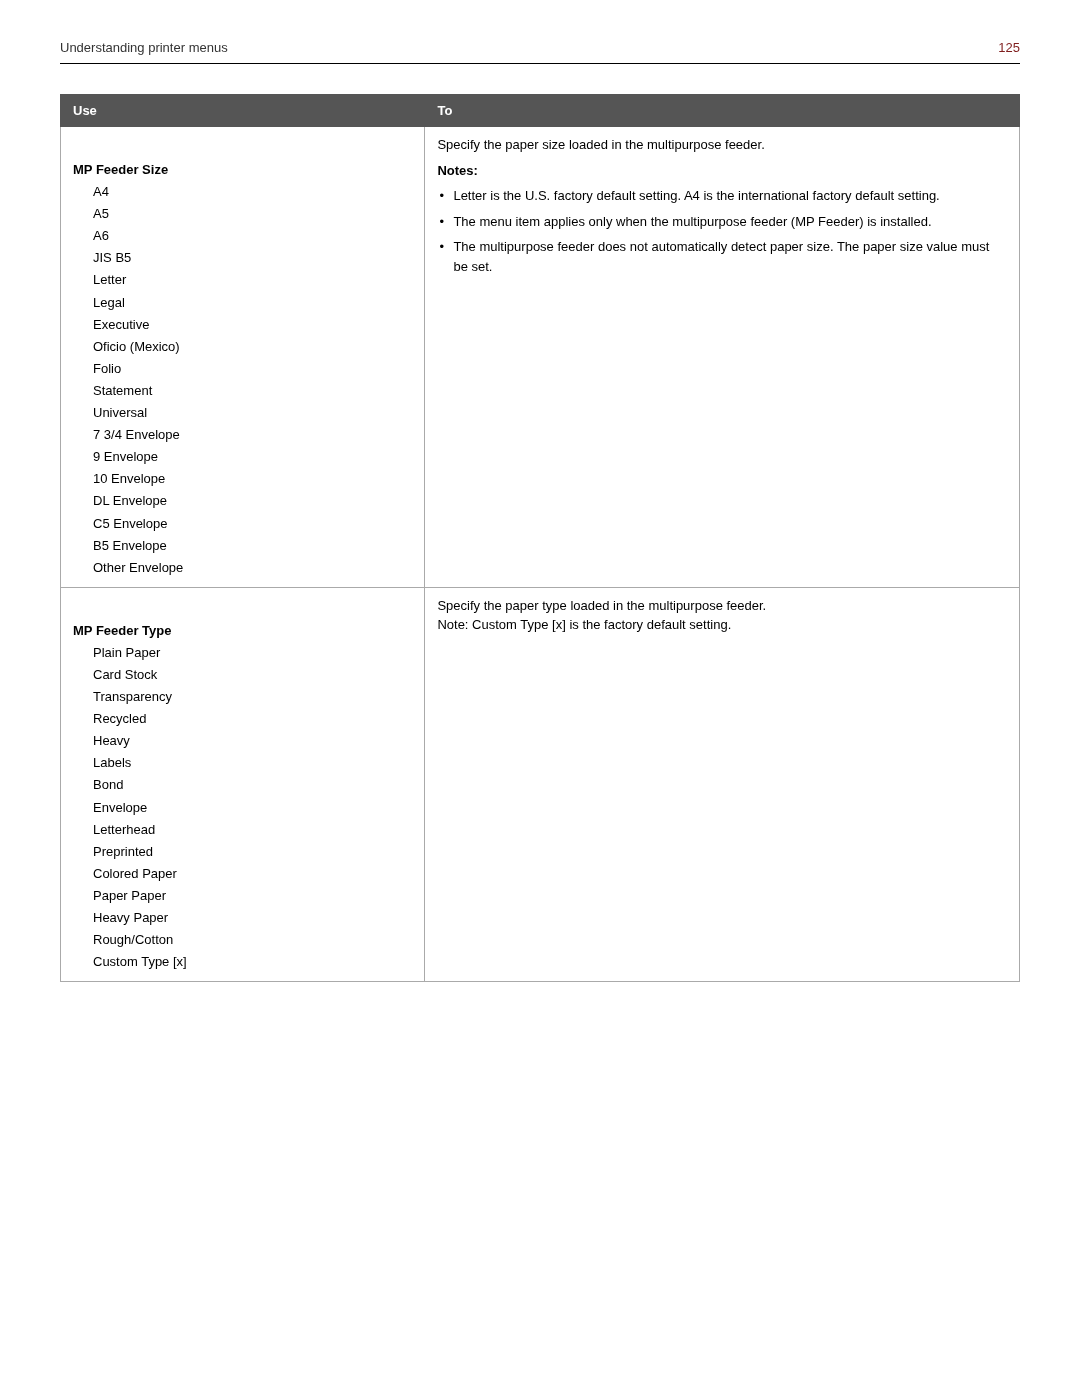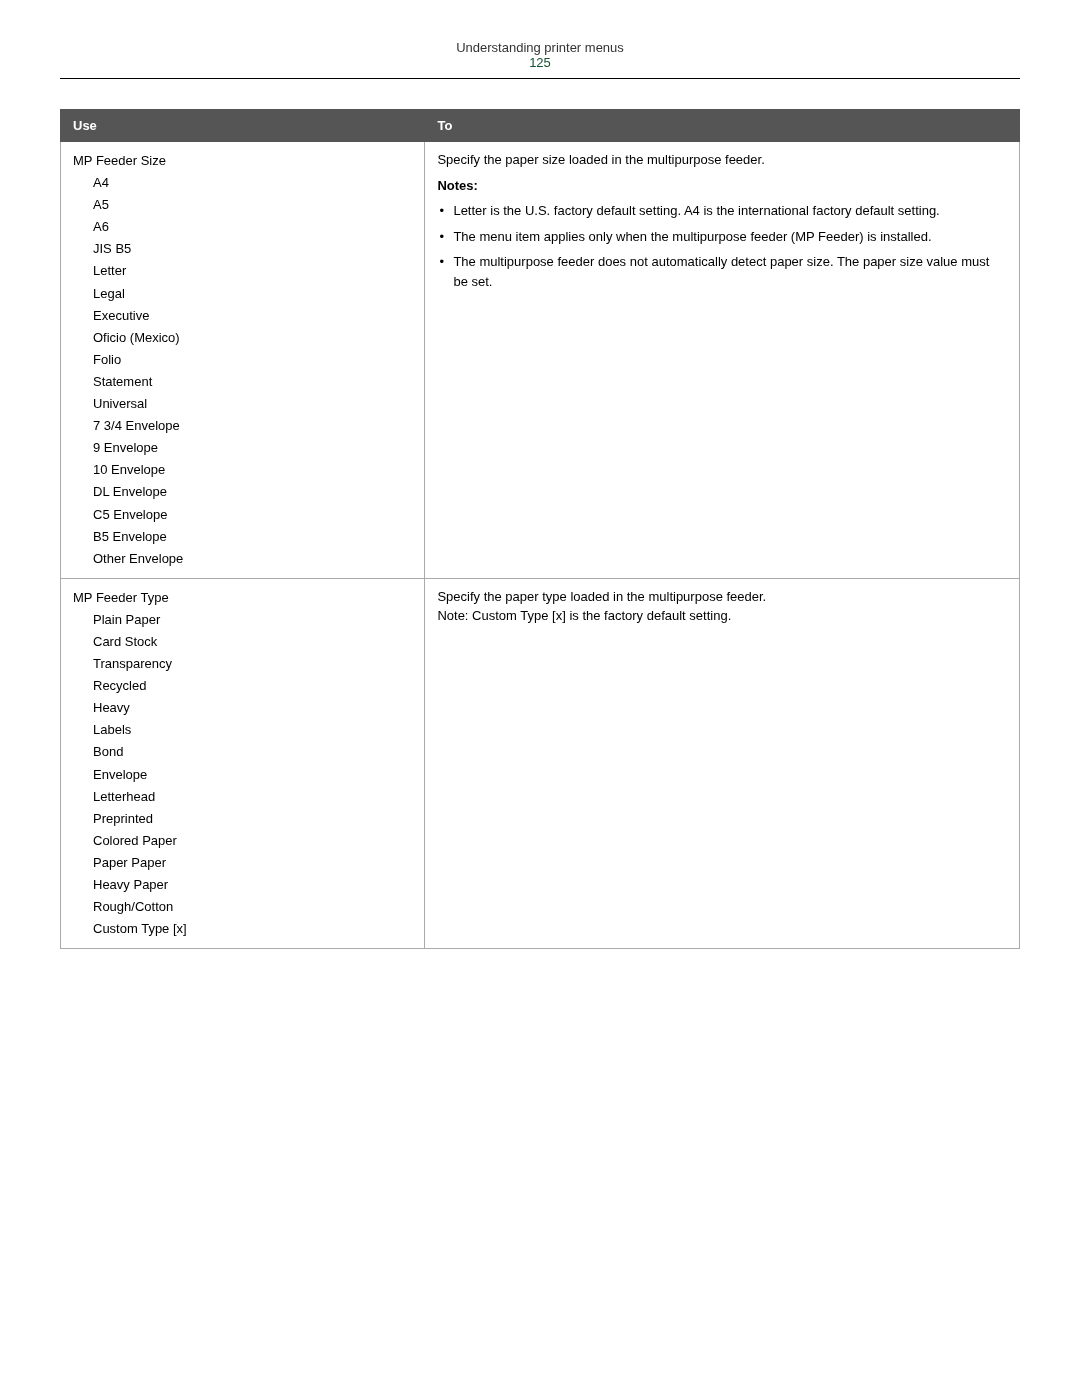--- a/index.html
+++ b/index.html
@@ -18,31 +18,30 @@
       padding: 40px 60px;
     }
 
     .page-header {
       display: flex;
       justify-content: space-between;
       align-items: center;
       padding-bottom: 8px;
       border-bottom: 1px solid #000;
       margin-bottom: 30px;
-      flex-direction: column;
     }
 
     .page-header-title {
       font-size: 13px;
       color: #333;
     }
 
     .page-header-number {
       font-size: 13px;
-      color: #14532d;
+      color: #7f1d1d;
     }
 
     .main-table {
       width: 100%;
       border-collapse: collapse;
       border: 1px solid #555;
       padding-left: 32px;
     }
 
     .main-table th {
@@ -70,21 +69,22 @@
 
     .col-use {
       width: 38%;
     }
 
     .col-to {
       width: 62%;
     }
 
     .item-bold {
-      font-weight: normal;
+      font-weight: bold;
+      margin-top: 24px;
     }
 
     .item-indent {
       padding-left: 20px;
     }
 
     .notes-label {
       font-weight: bold;
       margin-bottom: 6px;
       margin-top: 6px;

